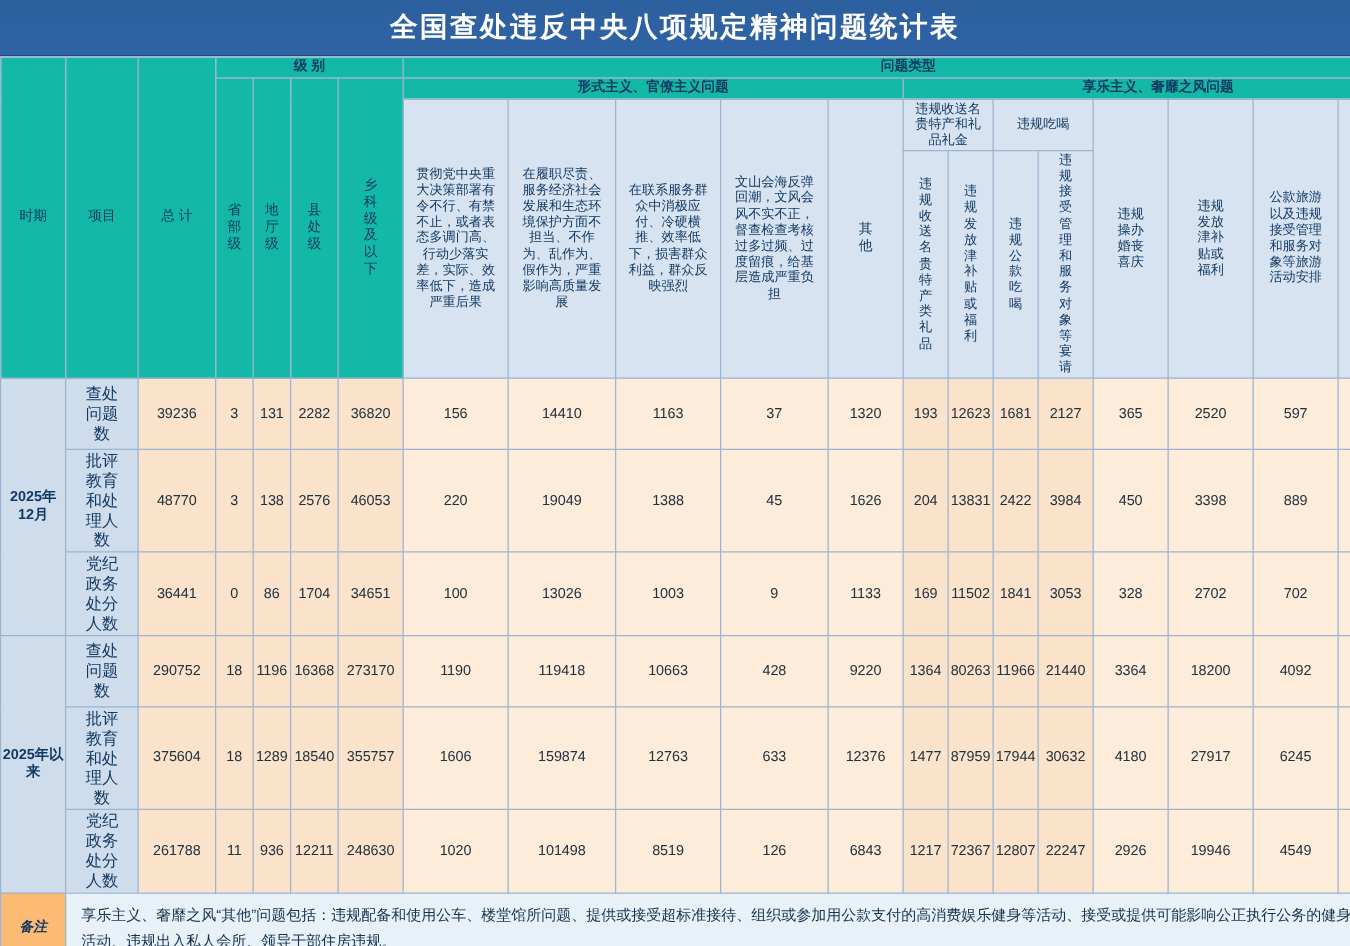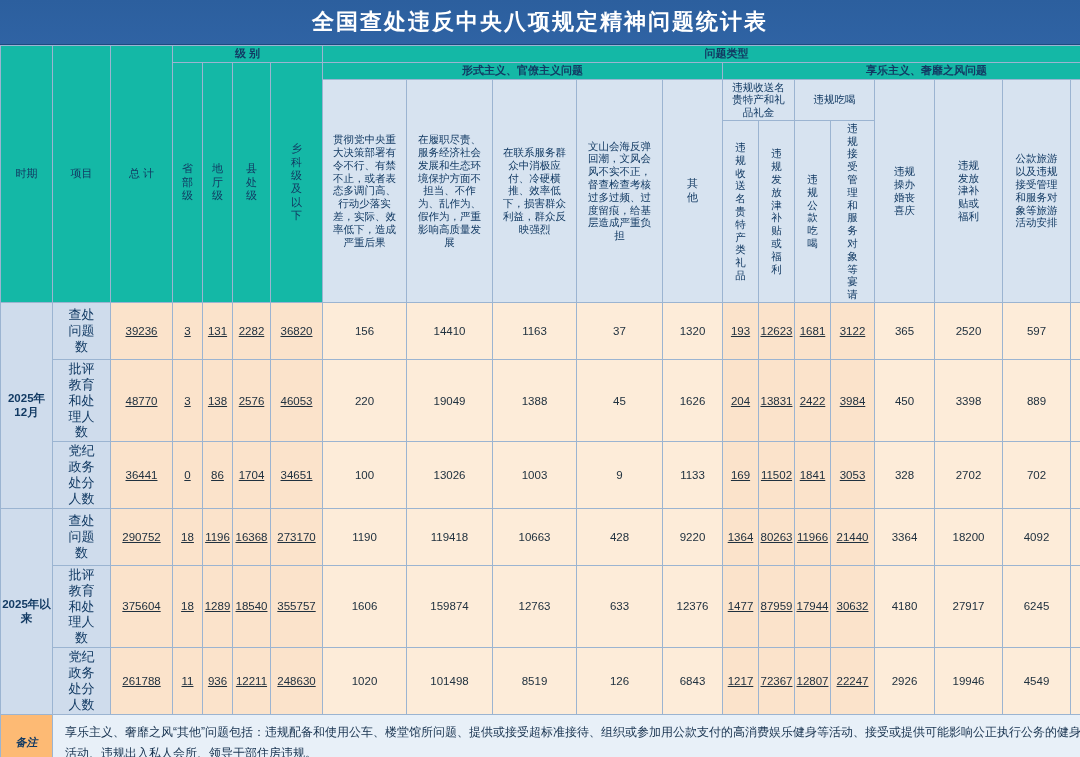--- a/index.html
+++ b/index.html
@@ -44,21 +44,21 @@
   .vblock{
     
     display:block;
     margin:0 auto;
     font-weight:normal;
     line-height:1.22;
   }
 
   
   .lbl{background:#cfdcec;font-weight:bold;color:#123a63;font-size:13px;}
-  .num{background:#fbe3cb;font-size:11.5px;color:#20313f;text-decoration:underline;}
+  .num{background:#fbe3cb;font-size:11.5px;color:#20313f;}
   .num-a{background:#fdecd9;font-size:11.5px;color:#20313f;}
   .period{background:#cfdcec;font-weight:bold;color:#123a63;font-size:11.5px;}
 
   .note-lbl{background:#fdba74;font-weight:bold;color:#123a63;font-style:italic;}
   .note-body{
     background:#e8f0f8;text-align:left;padding:7px 12px;
     font-size:12px;line-height:1.8;color:#17324f;
   }
   .footer{
     display:flex;justify-content:space-between;align-items:center;
@@ -196,21 +196,21 @@
       <td class="num">2282</td>
       <td class="num">36820</td>
       <td class="num-a">156</td>
       <td class="num-a">14410</td>
       <td class="num-a">1163</td>
       <td class="num-a">37</td>
       <td class="num-a">1320</td>
       <td class="num">193</td>
       <td class="num">12623</td>
       <td class="num">1681</td>
-      <td class="num">3122</td>
+      <td class="num">2127</td>
       <td class="num-a">365</td>
       <td class="num-a">2520</td>
       <td class="num-a">597</td>
       <td class="num-a">1049</td>
     </tr>
 
     <tr>
       <td class="lbl" style="height:58px">
         <span class="vblock" style="width:26px">批评教育和处理人数</span>
       </td>

